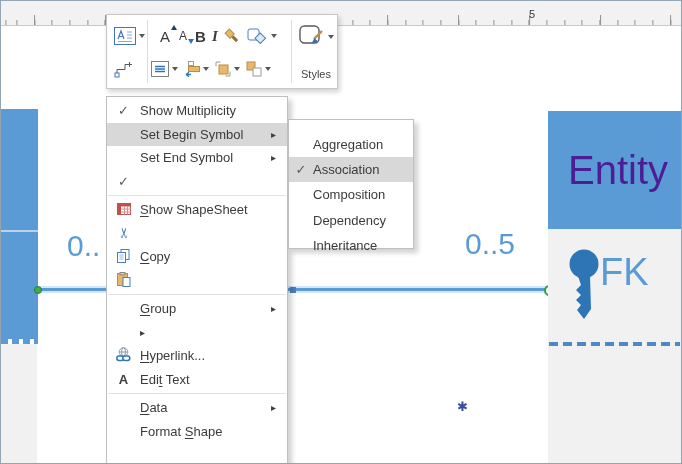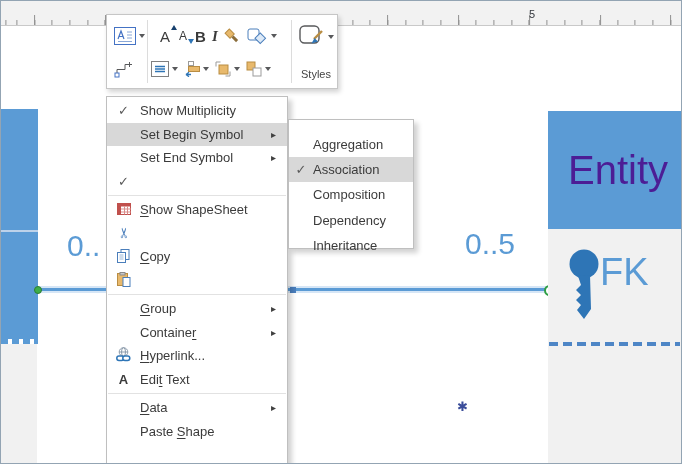--- a/index.html
+++ b/index.html
@@ -277,21 +277,20 @@
         <span class="mi-arrow"></span>
       </div>
       <div class="menu-sep"></div>
       <div class="menu-item">
         <span class="mi-icon"></span>
         <span class="mi-label"><span></span><span class="u">G</span><span>roup</span></span>
         <span class="mi-arrow">▸</span>
       </div>
       <div class="menu-item">
         <span class="mi-icon"></span>
-        <span class="mi-label"><span>Containe</span><span class="u">r</span><span></span></span>
         <span class="mi-arrow">▸</span>
       </div>
       <div class="menu-item">
         <span class="mi-icon"><svg width="15" height="15" viewBox="0 0 15 15">
             <circle cx="7.5" cy="5" r="4.3" fill="none" stroke="#8b9bab"></circle>
             <ellipse cx="7.5" cy="5" rx="2" ry="4.3" fill="none" stroke="#8b9bab"></ellipse>
             <path d="M3.3 5h8.4" stroke="#8b9bab"></path>
             <rect x="0.8" y="9" width="7" height="4.4" rx="2.2" fill="#fff" stroke="#2e75b6" stroke-width="1.5"></rect>
             <rect x="6.8" y="9" width="7" height="4.4" rx="2.2" fill="#fff" stroke="#2e75b6" stroke-width="1.5"></rect>
           </svg></span>
@@ -304,21 +303,21 @@
         <span class="mi-arrow"></span>
       </div>
       <div class="menu-sep"></div>
       <div class="menu-item">
         <span class="mi-icon"></span>
         <span class="mi-label"><span></span><span class="u">D</span><span>ata</span></span>
         <span class="mi-arrow">▸</span>
       </div>
       <div class="menu-item">
         <span class="mi-icon"></span>
-        <span class="mi-label"><span>Paste </span><span class="u">S</span><span>hape</span></span>
+        <span class="mi-label"><span>Format </span><span class="u">S</span><span>hape</span></span>
         <span class="mi-arrow"></span>
       </div>
     </div>
 
   <div id="submenu">
       <div class="sub-item">
         <span class="sub-check"></span>
         <span class="sub-label">Aggregation</span>
       </div>
       <div class="sub-item hl">

